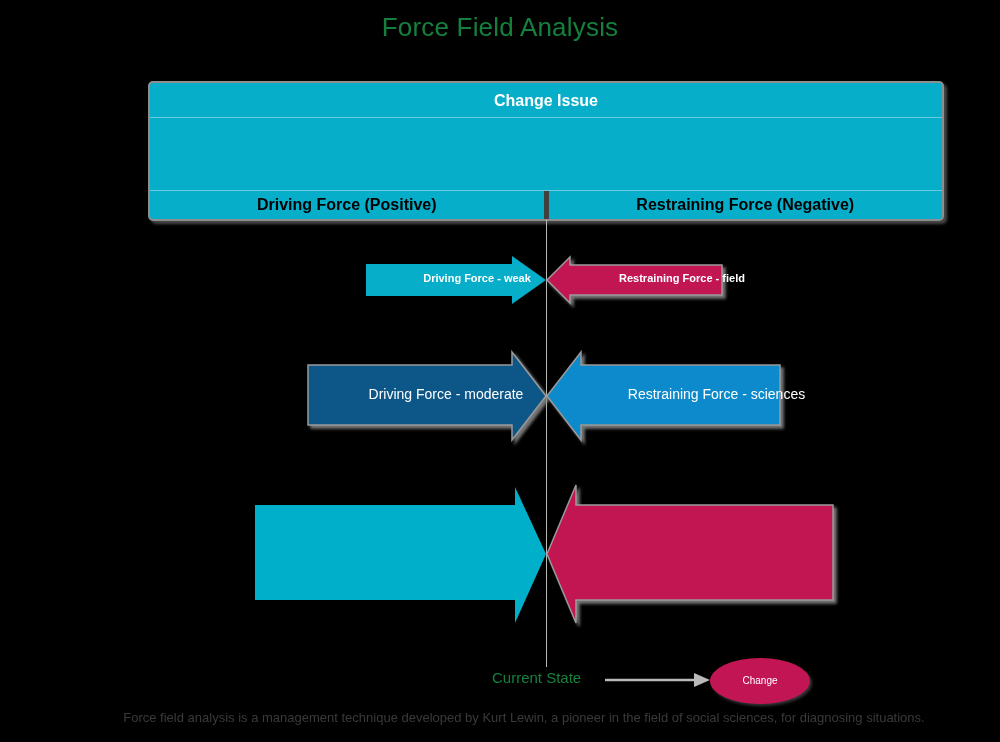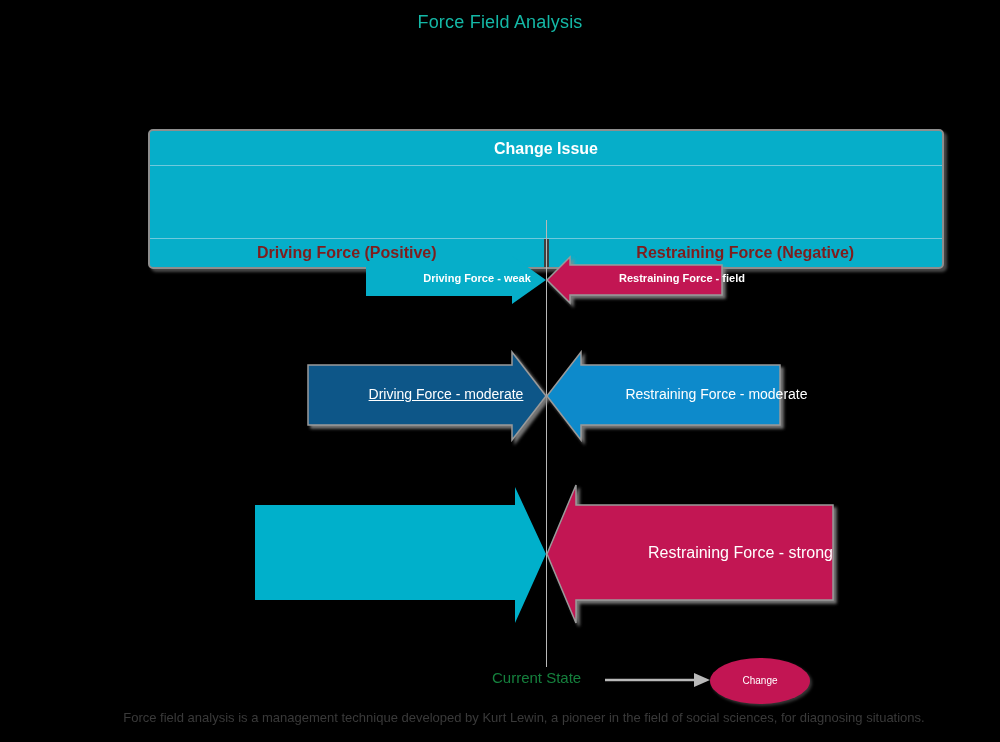--- a/index.html
+++ b/index.html
@@ -23,39 +23,38 @@
     height: 742px;
   }
 
   
   .page-title {
     position: absolute;
     left: 0;
     top: 12px;
     width: 1000px;
     text-align: center;
-    font-size: 18px;
+    font-size: 26px;
     font-weight: normal;
-    color: #14b8a6;
+    color: #15803d;
     letter-spacing: 0.2px;
   }
 
   
   .header-table {
     position: absolute;
     left: 148px;
     top: 81px;
     width: 796px;
     height: 140px;
     background: #06aec9;
     border: 2px solid #8e8e8e;
     border-radius: 5px;
     box-sizing: border-box;
     box-shadow: 3px 3px 3px rgba(130,130,130,0.55);
-    margin-top: 48px;
   }
   .hdr-row-title {
     position: absolute;
     left: 0; top: 0;
     width: 100%;
     height: 35px;
     line-height: 35px;
     text-align: center;
     color: #ffffff;
     font-size: 16px;
@@ -75,21 +74,21 @@
     position: absolute;
     left: 0; top: 108px;
     width: 100%;
     height: 28px;
     display: flex;
   }
   .hdr-col {
     flex: 1 1 50%;
     text-align: center;
     line-height: 28px;
-    color: #7f1d1d;
+    color: #000000;
     font-size: 16px;
     font-weight: bold;
   }
   .hdr-col.right-col {
     border-left: 5px solid #404040;
   }
 
   
   .center-divider {
     position: absolute;
@@ -193,24 +192,23 @@
     <polygon points="255,505 515,505 515,487 546,554 515,623 515,600 255,600" fill="#00b0cb"></polygon>
     <polygon points="547,554 576,485 576,505 833,505 833,600 576,600 576,623" fill="#c21553" stroke="#9a9a9a" stroke-width="1.5" filter="url(#shp)"></polygon>
 
     <line x1="605" y1="680" x2="694" y2="680" stroke="#b9b9b9" stroke-width="2.5"></line>
     <polygon points="694,673 710,680 694,687" fill="#b9b9b9"></polygon>
   </svg>
 
   <div class="arrow-label lbl-weak" style="left:366px; top:272px; width:150px;">Driving Force - weak</div>
   <div class="arrow-label lbl-weak" style="left:570px; top:272px; width:152px;">Restraining Force - field</div>
 
-  <div class="arrow-label lbl-moderate" style="left:308px; top:386px; width:204px;text-decoration:underline;">Driving Force - moderate</div>
-  <div class="arrow-label lbl-moderate" style="left:581px; top:386px; width:199px;">Restraining Force - moderate</div>
-
-  <div class="arrow-label lbl-strong" style="left:576px; top:544px; width:257px;">Restraining Force - strong</div>
+  <div class="arrow-label lbl-moderate" style="left:308px; top:386px; width:204px;">Driving Force - moderate</div>
+  <div class="arrow-label lbl-moderate" style="left:581px; top:386px; width:199px;">Restraining Force - sciences</div>
+
 
   <div class="current-state-label">Current State</div>
 
   <div class="change-ellipse">
     <span>Change</span>
   </div>
 
   <div class="footer-note">Force field analysis is a management technique developed by Kurt Lewin, a pioneer in the field of social sciences, for diagnosing situations.</div>
 
 </div>

